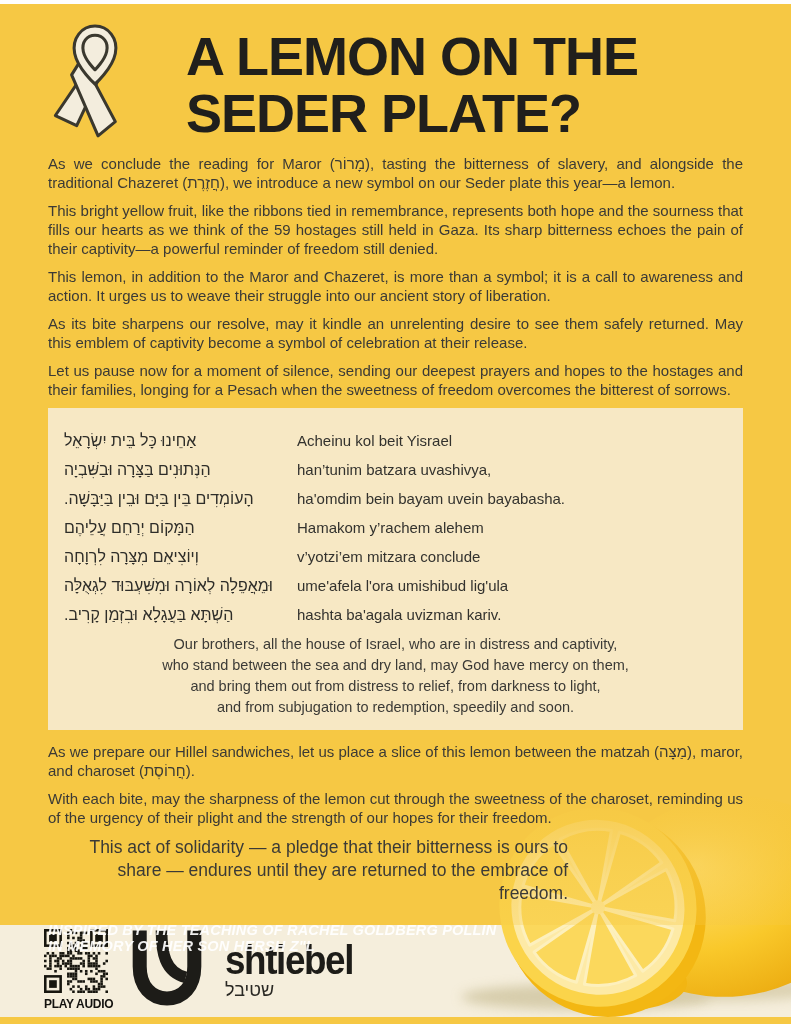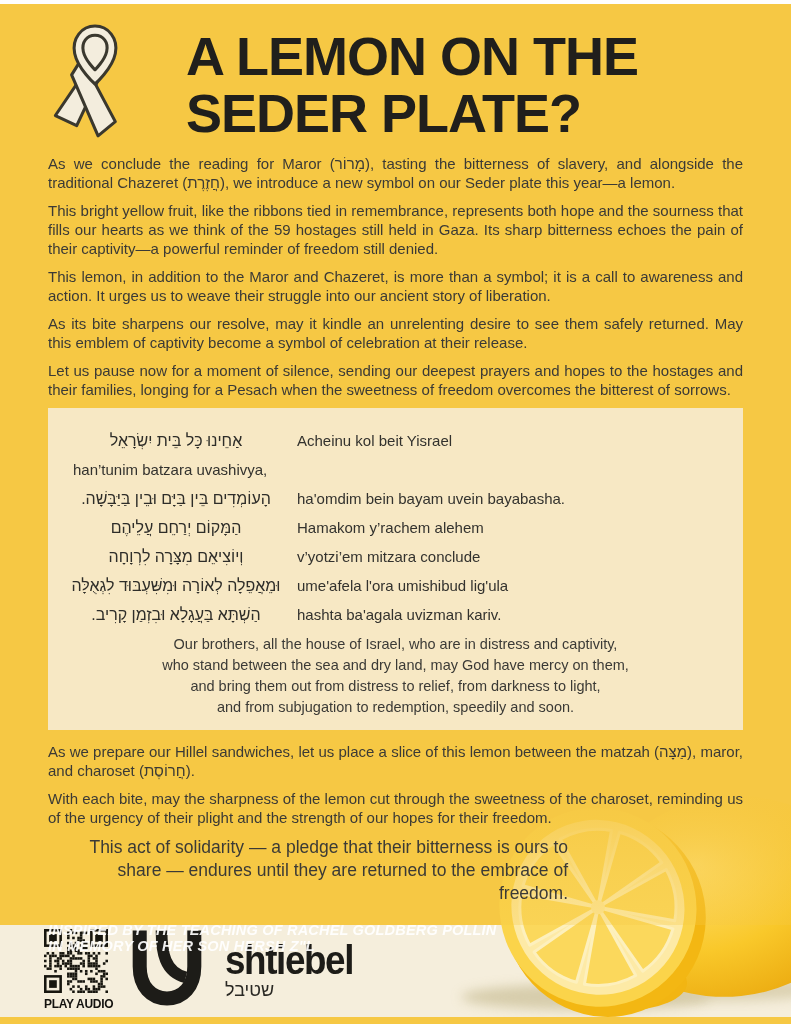--- a/index.html
+++ b/index.html
@@ -16,21 +16,21 @@
   .title { margin:6px 0 0 0; font-size:54px; line-height:57px; font-weight:bold; letter-spacing:-1px; color:#201f1c; }
   .title span { display:block; }
 
   
   .content { position:relative; z-index:5; padding:8px 48px 0 48px; }
   p.body { margin:0 0 9px 0; font-size:15px; line-height:19px; text-align:justify; color:#3b3a36; }
 
   
   .prayer-box { background:#f7e8c4; margin:7px 0 12px 0; padding:14px 16px 12px 16px; }
   .prayer-row { display:flex; align-items:baseline; }
-  .prayer-he { flex:0 0 224px; direction:rtl; text-align:center; font-size:16px; line-height:21px; color:#2e2d29; }
+  .prayer-he { flex:0 0 224px; direction:rtl; text-align:left; font-size:16px; line-height:21px; color:#2e2d29; }
   .prayer-tr { padding-left:9px; font-size:15px; line-height:21px; color:#33322e;margin-top:8px; }
   .prayer-translation { margin-top:9px; text-align:center; font-size:14.5px; line-height:21px; color:#3b3a36; }
 
   .solidarity { margin:8px 0 0 0; max-width:520px; font-size:17.5px; line-height:23px; text-align:right; }
   .credit { margin-top:18px; font-size:14.5px; line-height:15.5px; font-weight:bold; font-style:italic;
             color:rgba(255,255,255,0.92); letter-spacing:.2px; }
 
   
   .lemon-art { position:absolute; right:0; top:788px; width:360px; height:229px; z-index:2; }
   .lemon-tint { position:absolute; right:0; top:788px; width:360px; height:137px; z-index:3;
@@ -327,20 +327,21 @@
     <p class="body">This lemon, in addition to the Maror and Chazeret, is more than a symbol; it is a call to awareness and action. It urges us to weave their struggle into our ancient story of liberation.</p>
     <p class="body">As its bite sharpens our resolve, may it kindle an unrelenting desire to see them safely returned. May this emblem of captivity become a symbol of celebration at their release.</p>
     <p class="body">Let us pause now for a moment of silence, sending our deepest prayers and hopes to the hostages and their families, longing for a Pesach when the sweetness of freedom overcomes the bitterest of sorrows.</p>
 
     <div class="prayer-box">
       <div class="prayer-row">
         <span class="prayer-he">אַחֵינוּ כָּל בֵּית יִשְׂרָאֵל</span>
         <span class="prayer-tr">Acheinu kol beit Yisrael</span>
       </div>
       <div class="prayer-row">
+        <span class="prayer-he">הַנְּתוּנִים בַּצָּרָה וּבַשִּׁבְיָה</span>
         <span class="prayer-tr">han’tunim batzara uvashivya,</span>
       </div>
       <div class="prayer-row">
         <span class="prayer-he">הָעוֹמְדִים בֵּין בַּיָּם וּבֵין בַּיַּבָּשָׁה.</span>
         <span class="prayer-tr">ha'omdim bein bayam uvein bayabasha.</span>
       </div>
       <div class="prayer-row">
         <span class="prayer-he">הַמָּקוֹם יְרַחֵם עֲלֵיהֶם</span>
         <span class="prayer-tr">Hamakom y’rachem alehem</span>
       </div>

